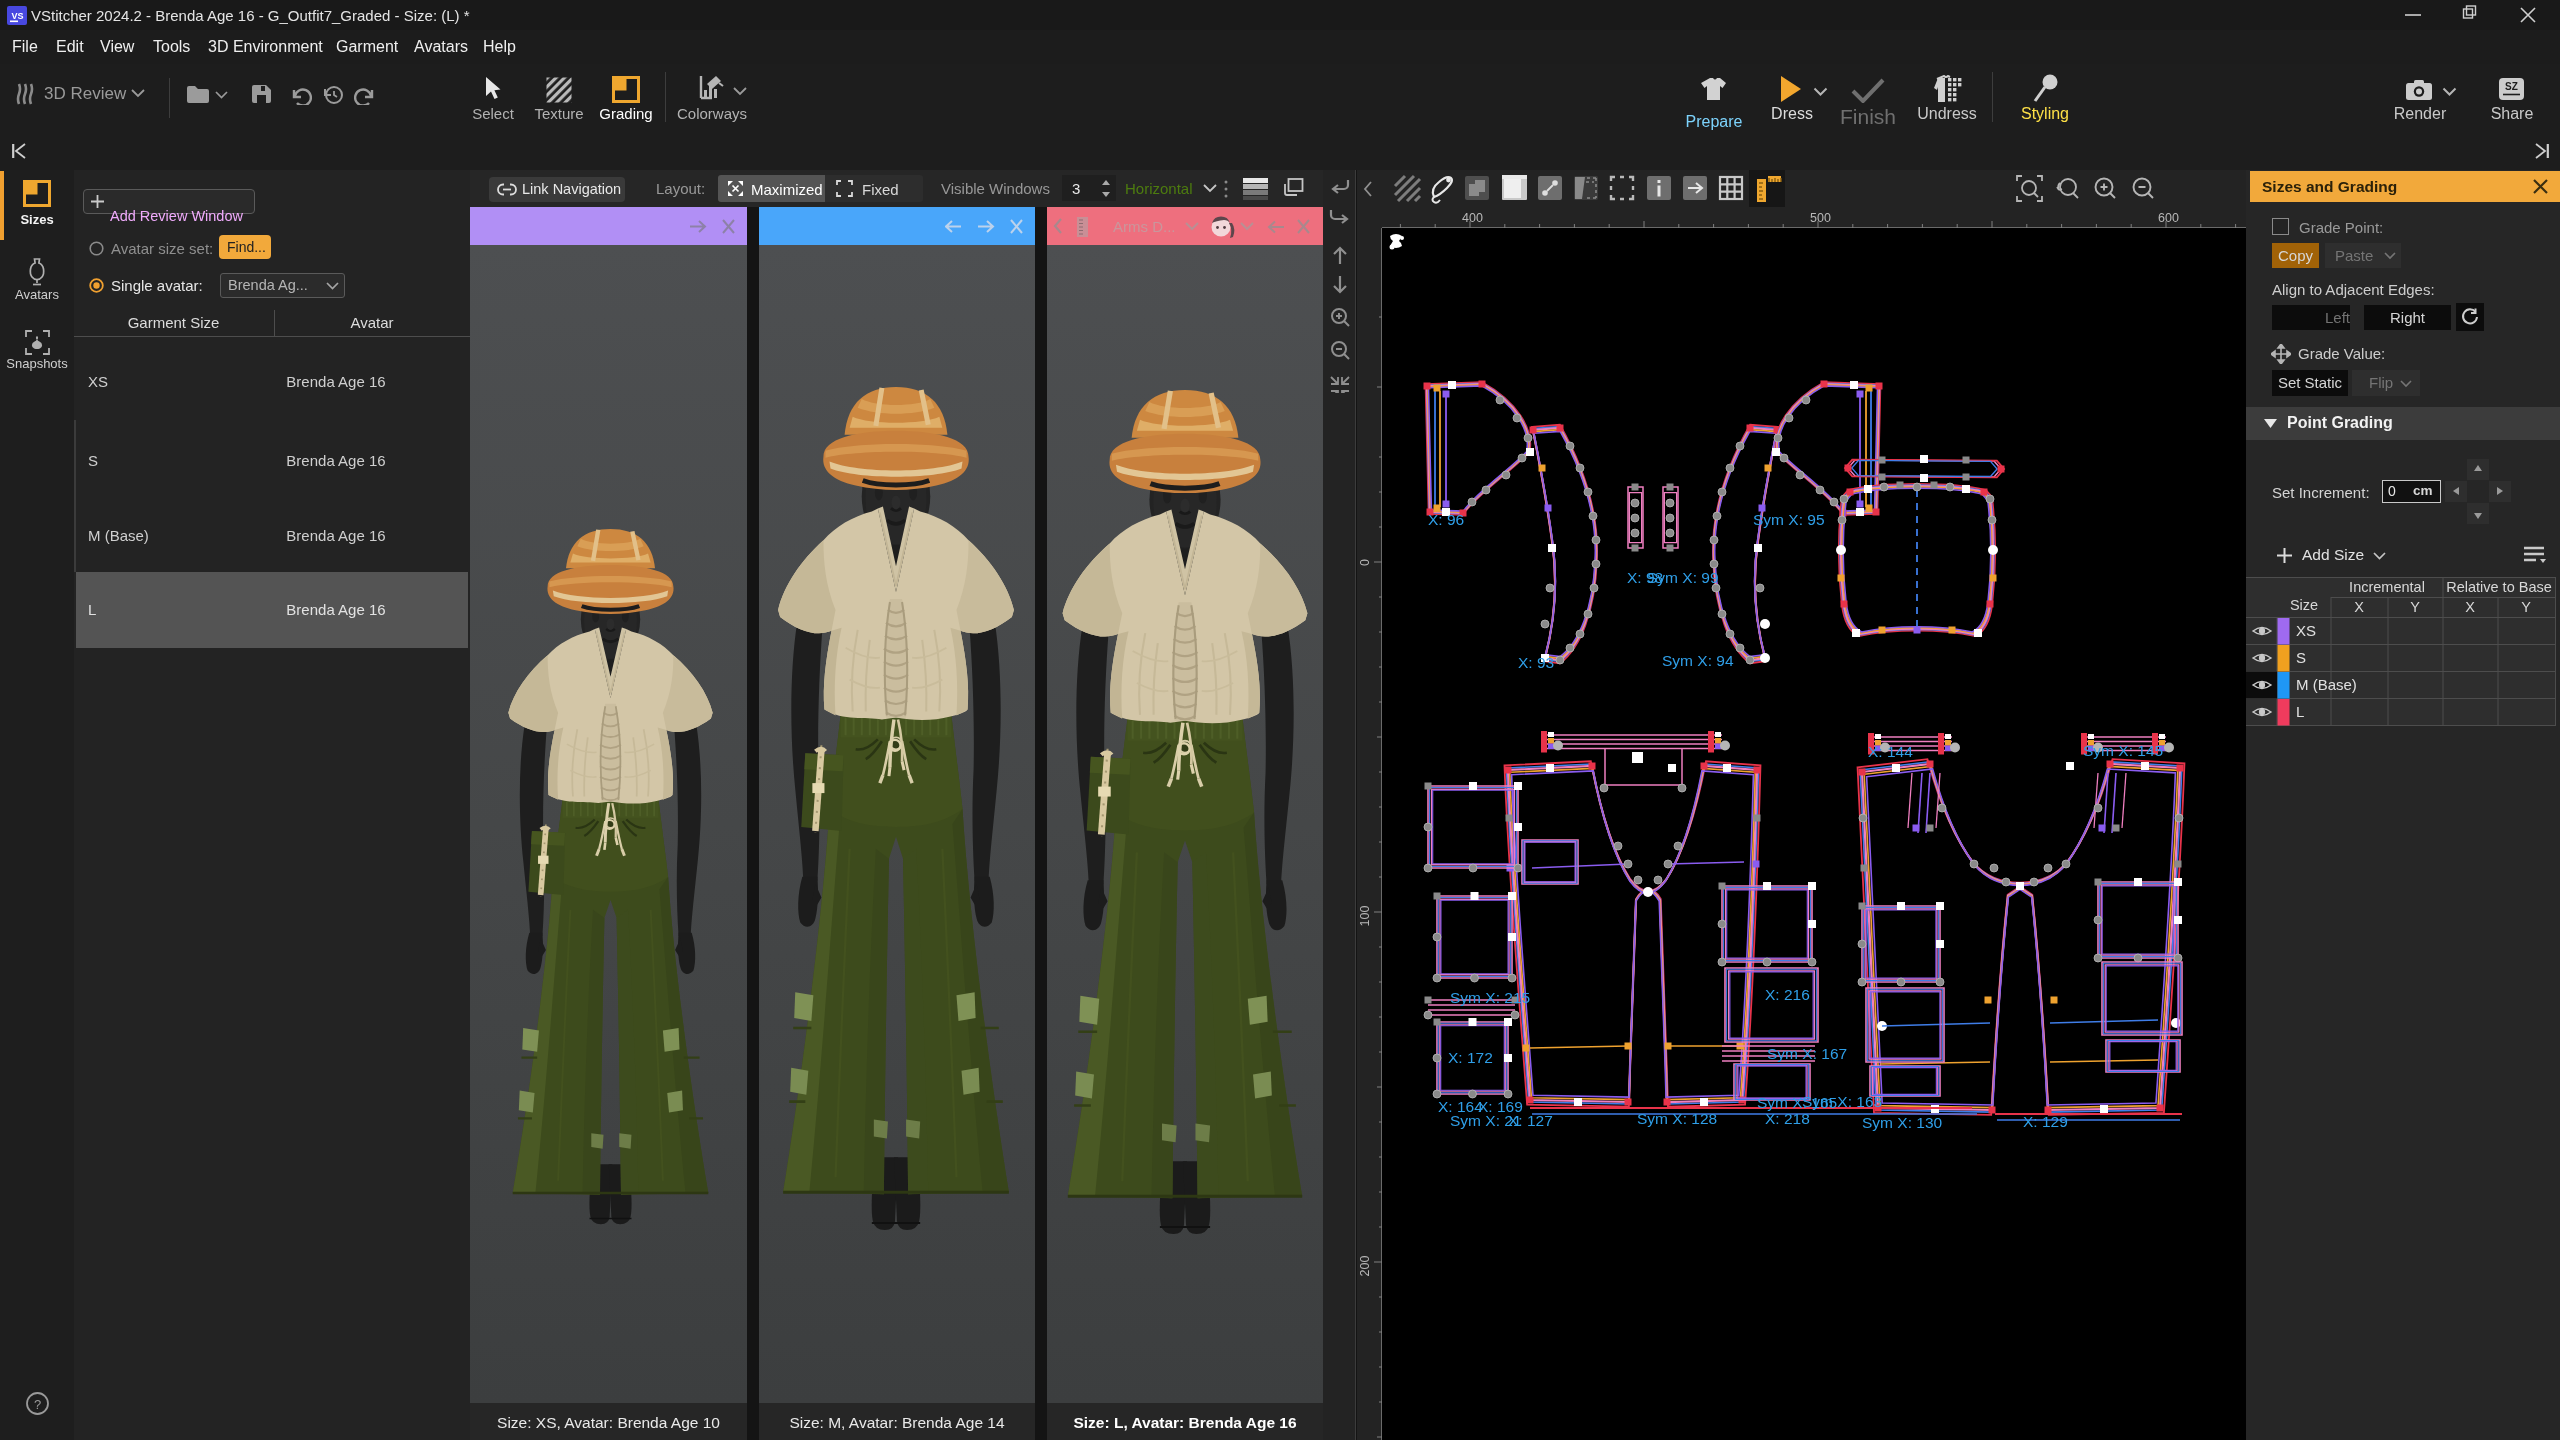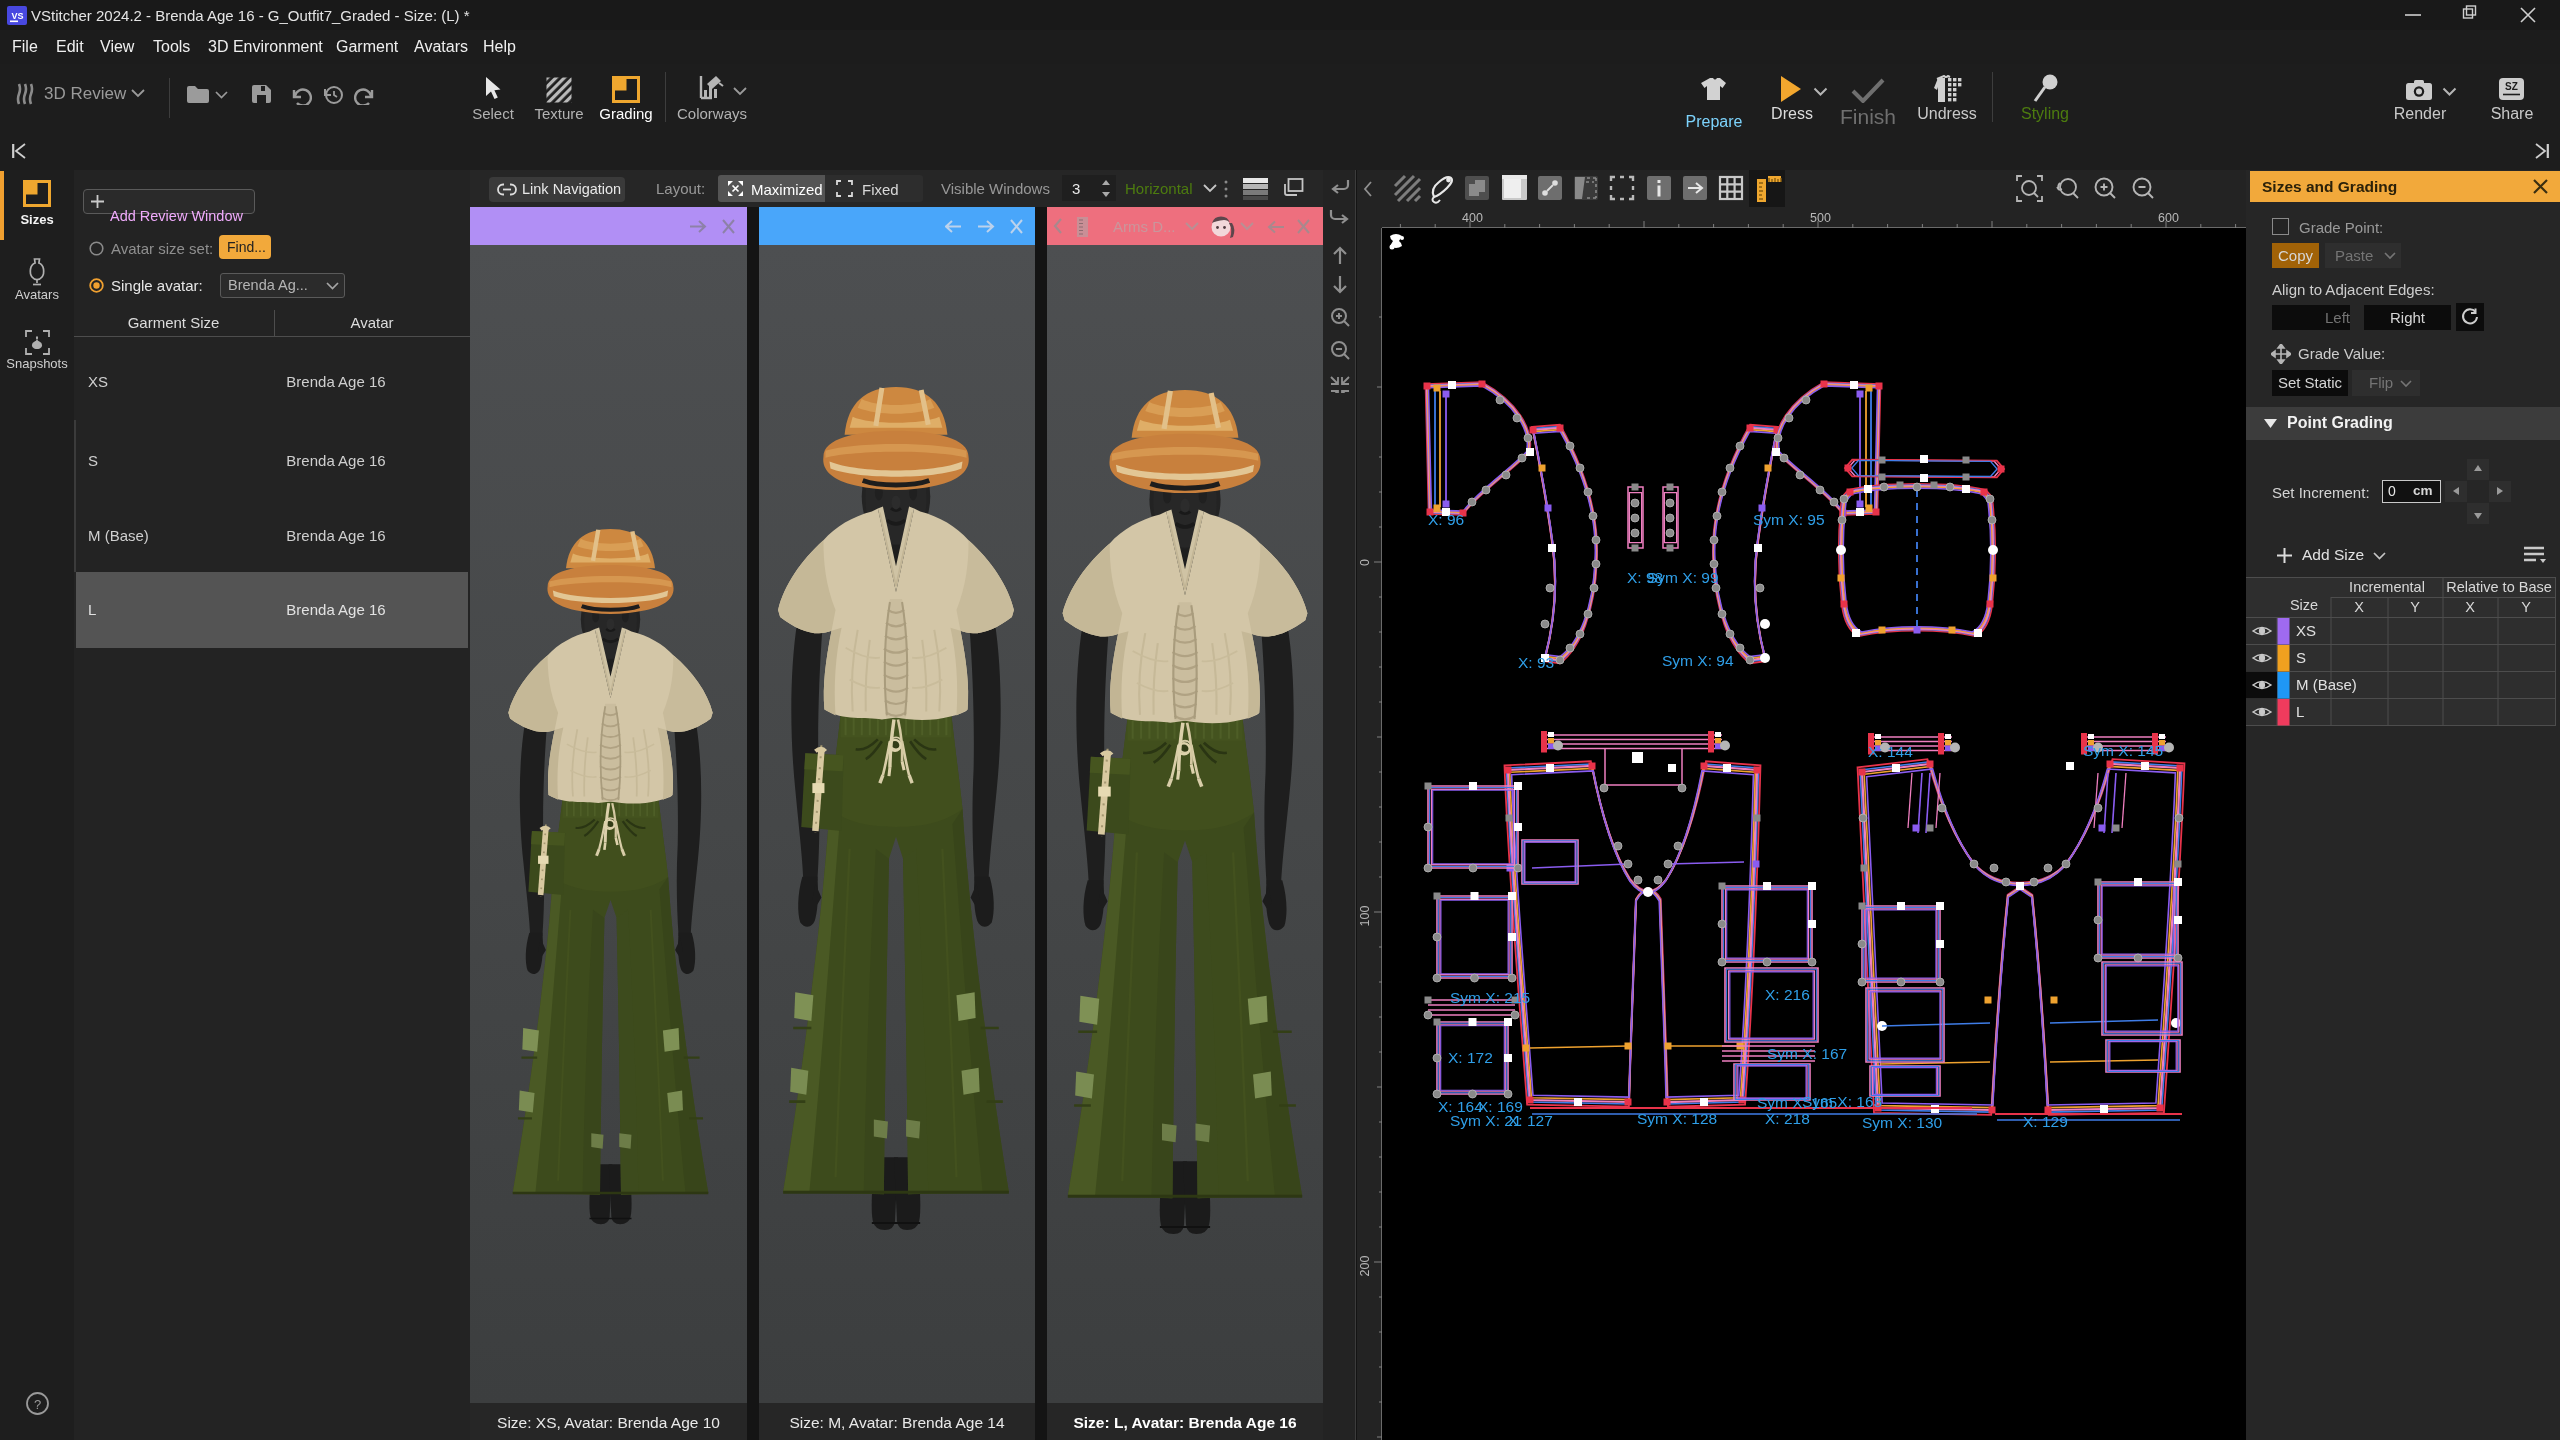--- a/index.html
+++ b/index.html
@@ -151,21 +151,21 @@
           <rect x="21" y="23" width="3.4" height="3.4"></rect>
         </g>
     </svg>
     <div class="abs" style="left:1911px;top:105px;width:72px;text-align:center;font-size:16px;color:#c9c9c9;">Undress</div>
     <div class="abs" style="left:1992px;top:72px;width:1px;height:50px;background:#3d3d3d;"></div>
 
     <svg class="abs" style="left:2033px;top:74px" width="26" height="29">
       <circle cx="17" cy="8" r="7.5" fill="#d0d0d0"></circle>
       <path d="M12 13 L2 27" stroke="#d0d0d0" stroke-width="3"></path>
     </svg>
-    <div class="abs" style="left:2016px;top:105px;width:58px;text-align:center;font-size:16px;color:#4d7c0f;">Styling</div>
+    <div class="abs" style="left:2016px;top:105px;width:58px;text-align:center;font-size:16px;color:#fde047;">Styling</div>
 
     <svg class="abs" style="left:2405px;top:79px" width="28" height="22">
       <rect x="1" y="4" width="26" height="17" rx="2.5" fill="#cccccc"></rect>
       <rect x="9" y="1" width="10" height="5" rx="1.5" fill="#cccccc"></rect>
       <circle cx="14" cy="12.5" r="5.2" fill="#1d1d1d"></circle>
         <circle cx="14" cy="12.5" r="3" fill="#cccccc"></circle>
     </svg>
     <svg class="abs" style="left:2442px;top:87px" width="15" height="10">
         <path d="M1.5 1.5 L7.5 7.5 L13.5 1.5" stroke="#b5b5b5" stroke-width="2" fill="none"></path>
       </svg>

